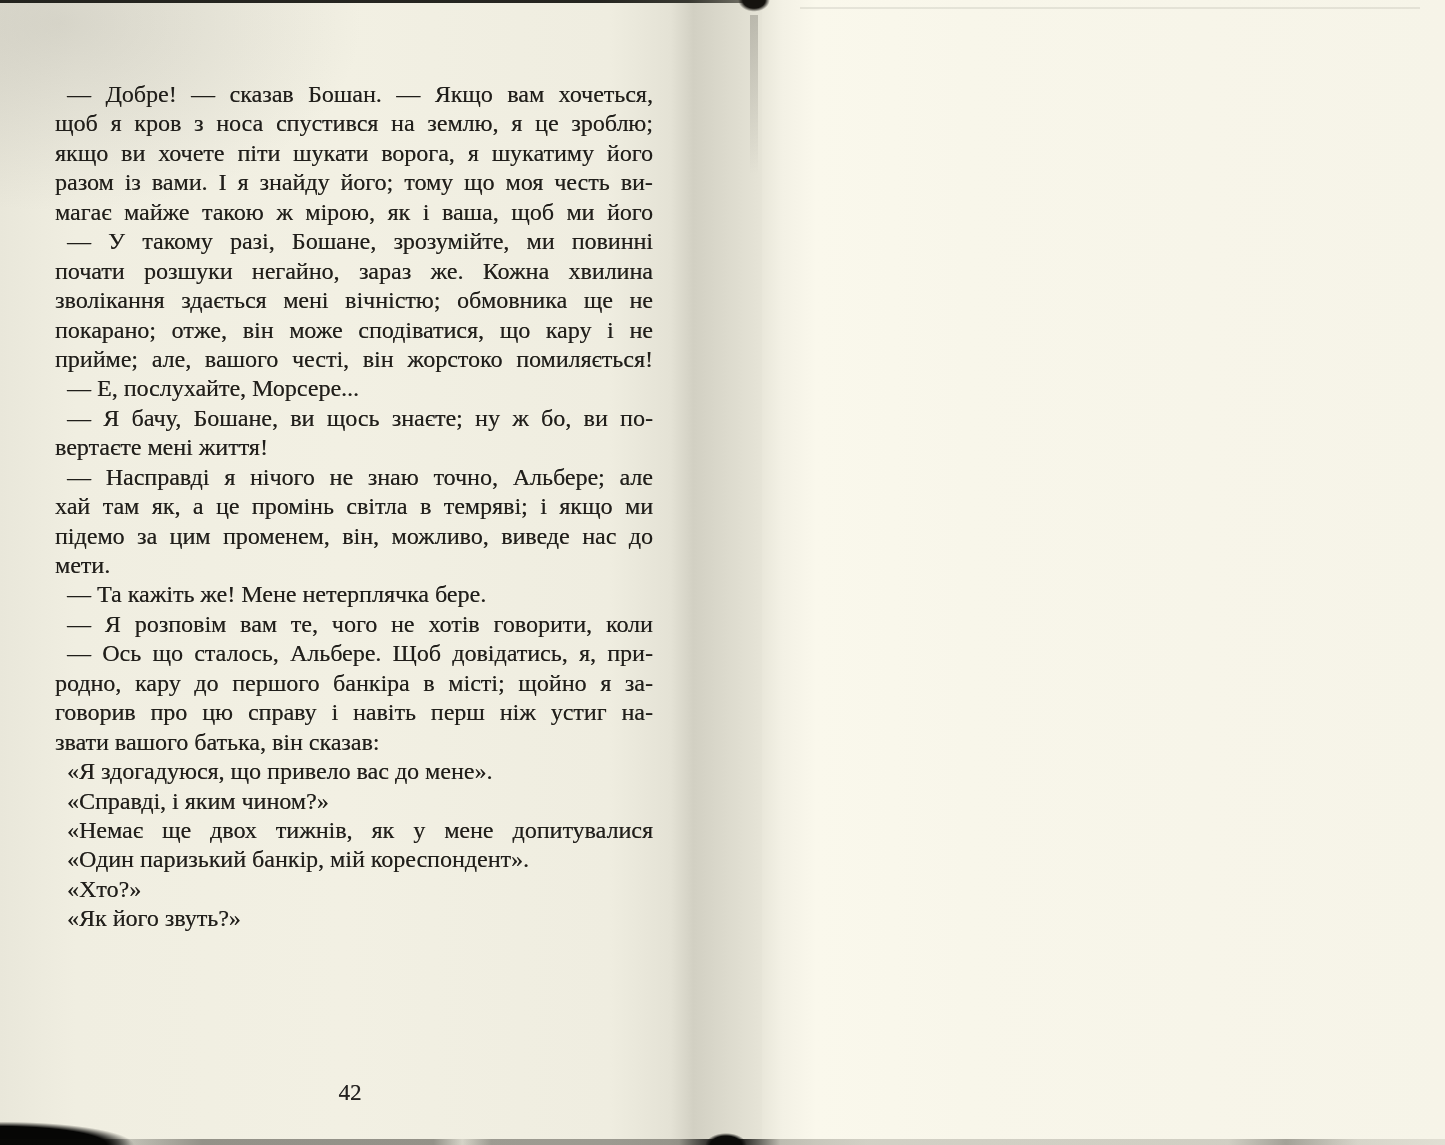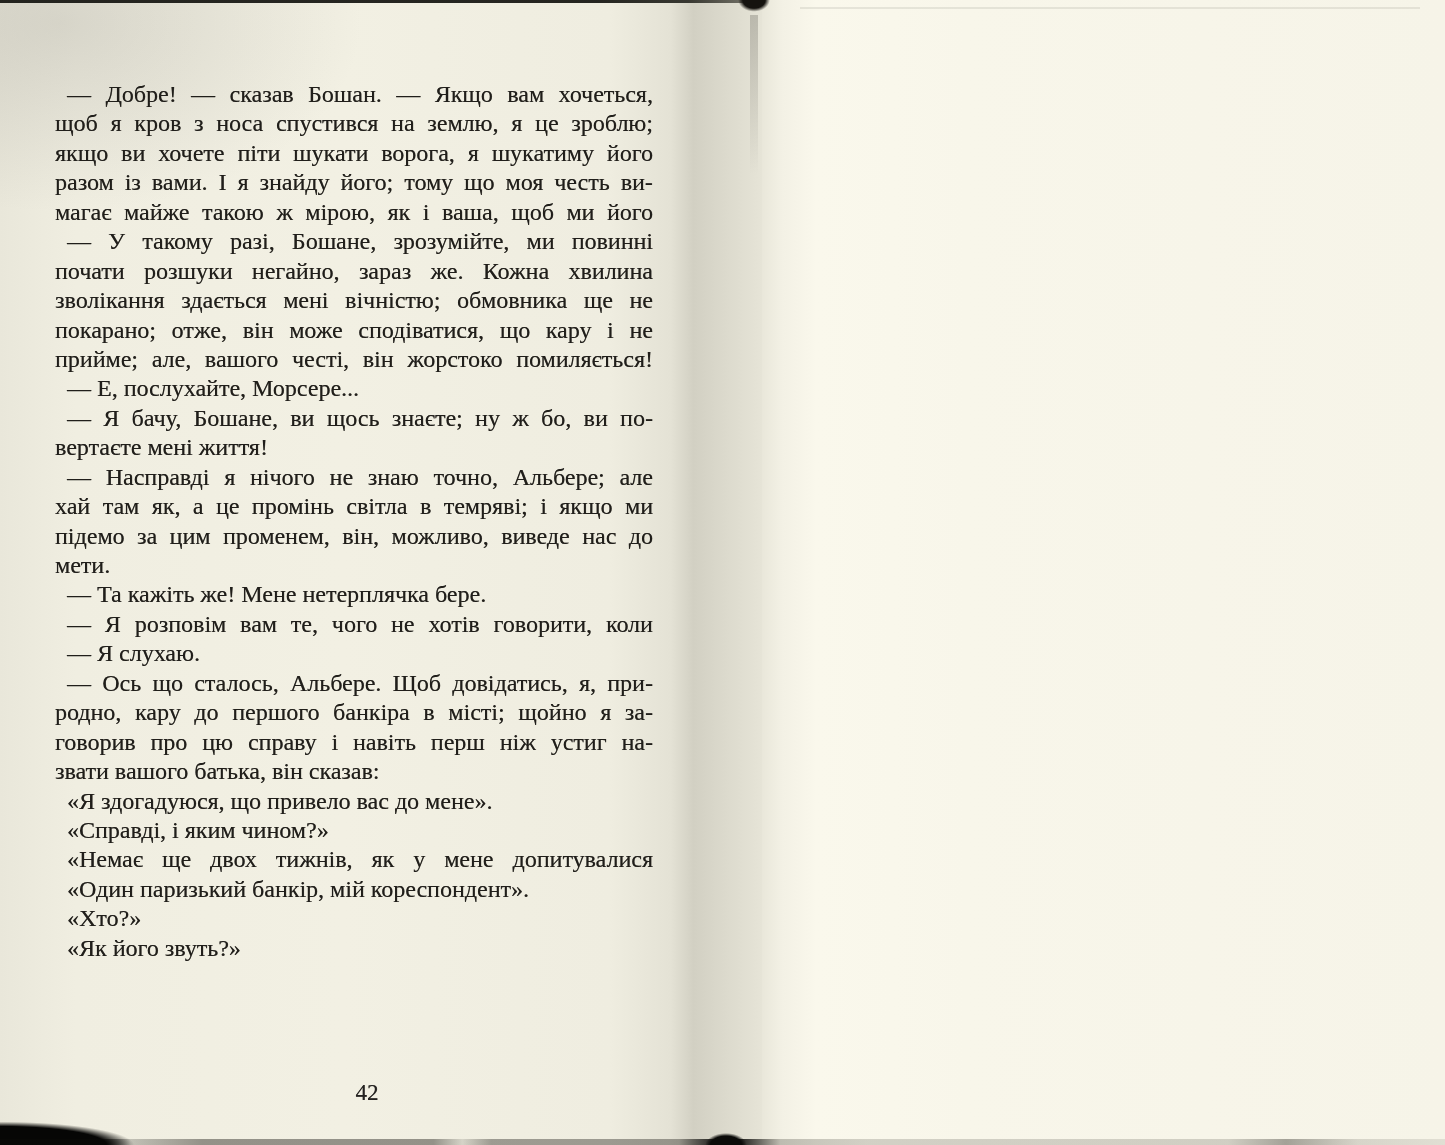--- a/index.html
+++ b/index.html
@@ -27,21 +27,21 @@
   }
   .text-left{left:55px;top:80px;width:598px;--pitch:29.45px;--indent:12px;}
   .line{height:var(--pitch);line-height:var(--pitch);white-space:nowrap;}
   .line.j{display:flex;justify-content:space-between;}
   .line.ind{padding-left:var(--indent);}
   .line.j span{display:inline-block;}
   .page-number{
     position:absolute;top:1078px;font-size:23px;line-height:30px;
     color:#242220;text-align:center;text-shadow:0.25px 0 0 rgba(32,30,26,.6);
   }
-  .pn-left{left:68px;width:598px;}
+  .pn-left{left:51px;width:598px;}
   
   .top-edge-left{position:absolute;top:0;left:0;width:748px;height:3px;
     background:linear-gradient(90deg,#141410 0%,#141410 80%,#2a2a24 92%,#6a685e 100%);opacity:.92;}
   .top-edge-right{position:absolute;top:7px;left:800px;width:620px;height:2px;background:rgba(90,88,80,.12);}
   .spine-top{position:absolute;top:0;left:737px;width:34px;height:15px;
     background:radial-gradient(ellipse 60% 100% at 50% 0%,#15130f 0 55%,rgba(21,19,15,.35) 70%,transparent 78%);}
   .gutter-streak{position:absolute;top:15px;left:750px;width:8px;height:160px;
     background:linear-gradient(180deg,rgba(40,38,32,.22),rgba(40,38,32,0));}
   .corner-bl{position:absolute;left:0;bottom:0;width:172px;height:30px;
     background:radial-gradient(ellipse 172px 30px at 0% 100%,#060605 0 62%,rgba(6,6,5,.5) 70%,transparent 78%);}
@@ -232,21 +232,20 @@
           <span>Я</span>
           <span>розповім</span>
           <span>вам</span>
           <span>те,</span>
           <span>чого</span>
           <span>не</span>
           <span>хотів</span>
           <span>говорити,</span>
           <span>коли</span>
         </div>
-        <div class="line ind">— Я слухаю.</div>
         <div class="line j ind">
           <span>—</span>
           <span>Ось</span>
           <span>що</span>
           <span>сталось,</span>
           <span>Альбере.</span>
           <span>Щоб</span>
           <span>довідатись,</span>
           <span>я,</span>
           <span>при-</span>

